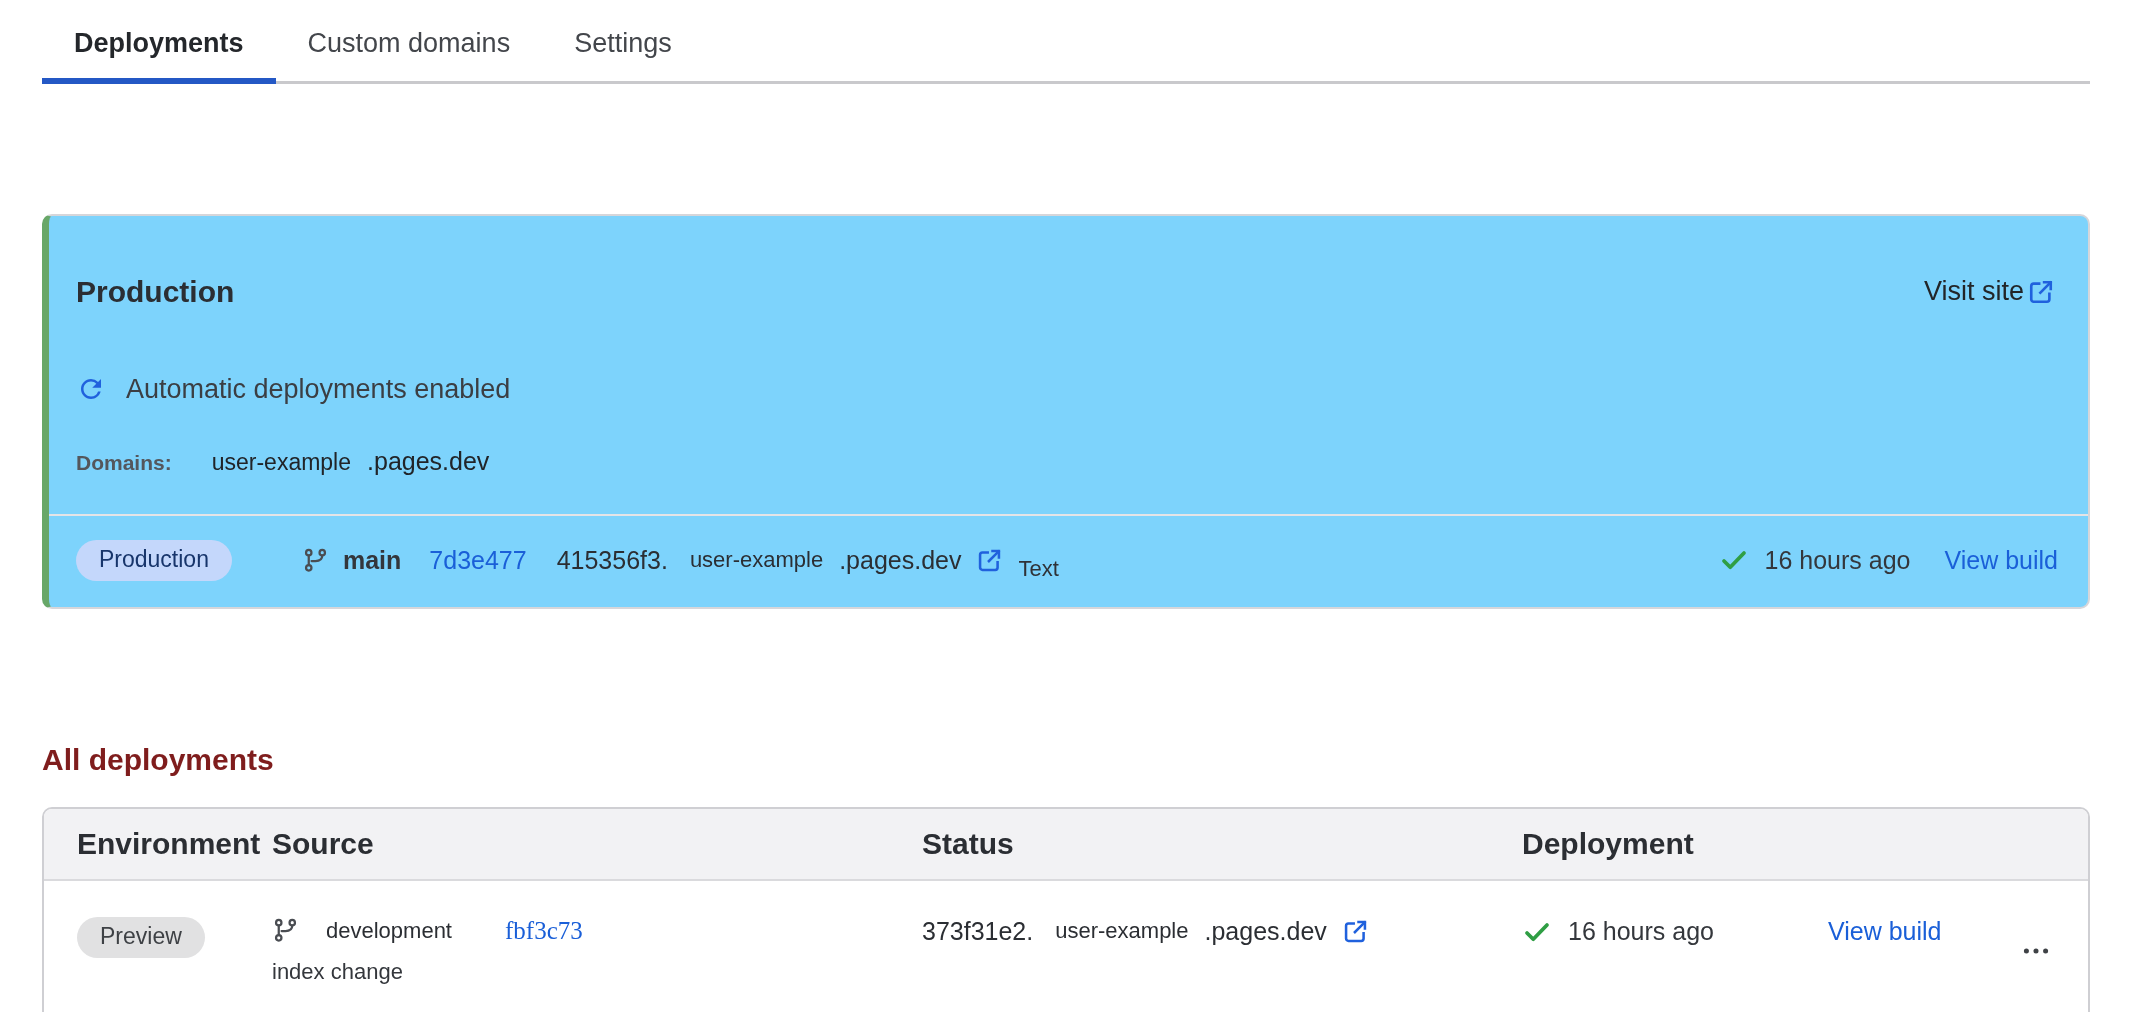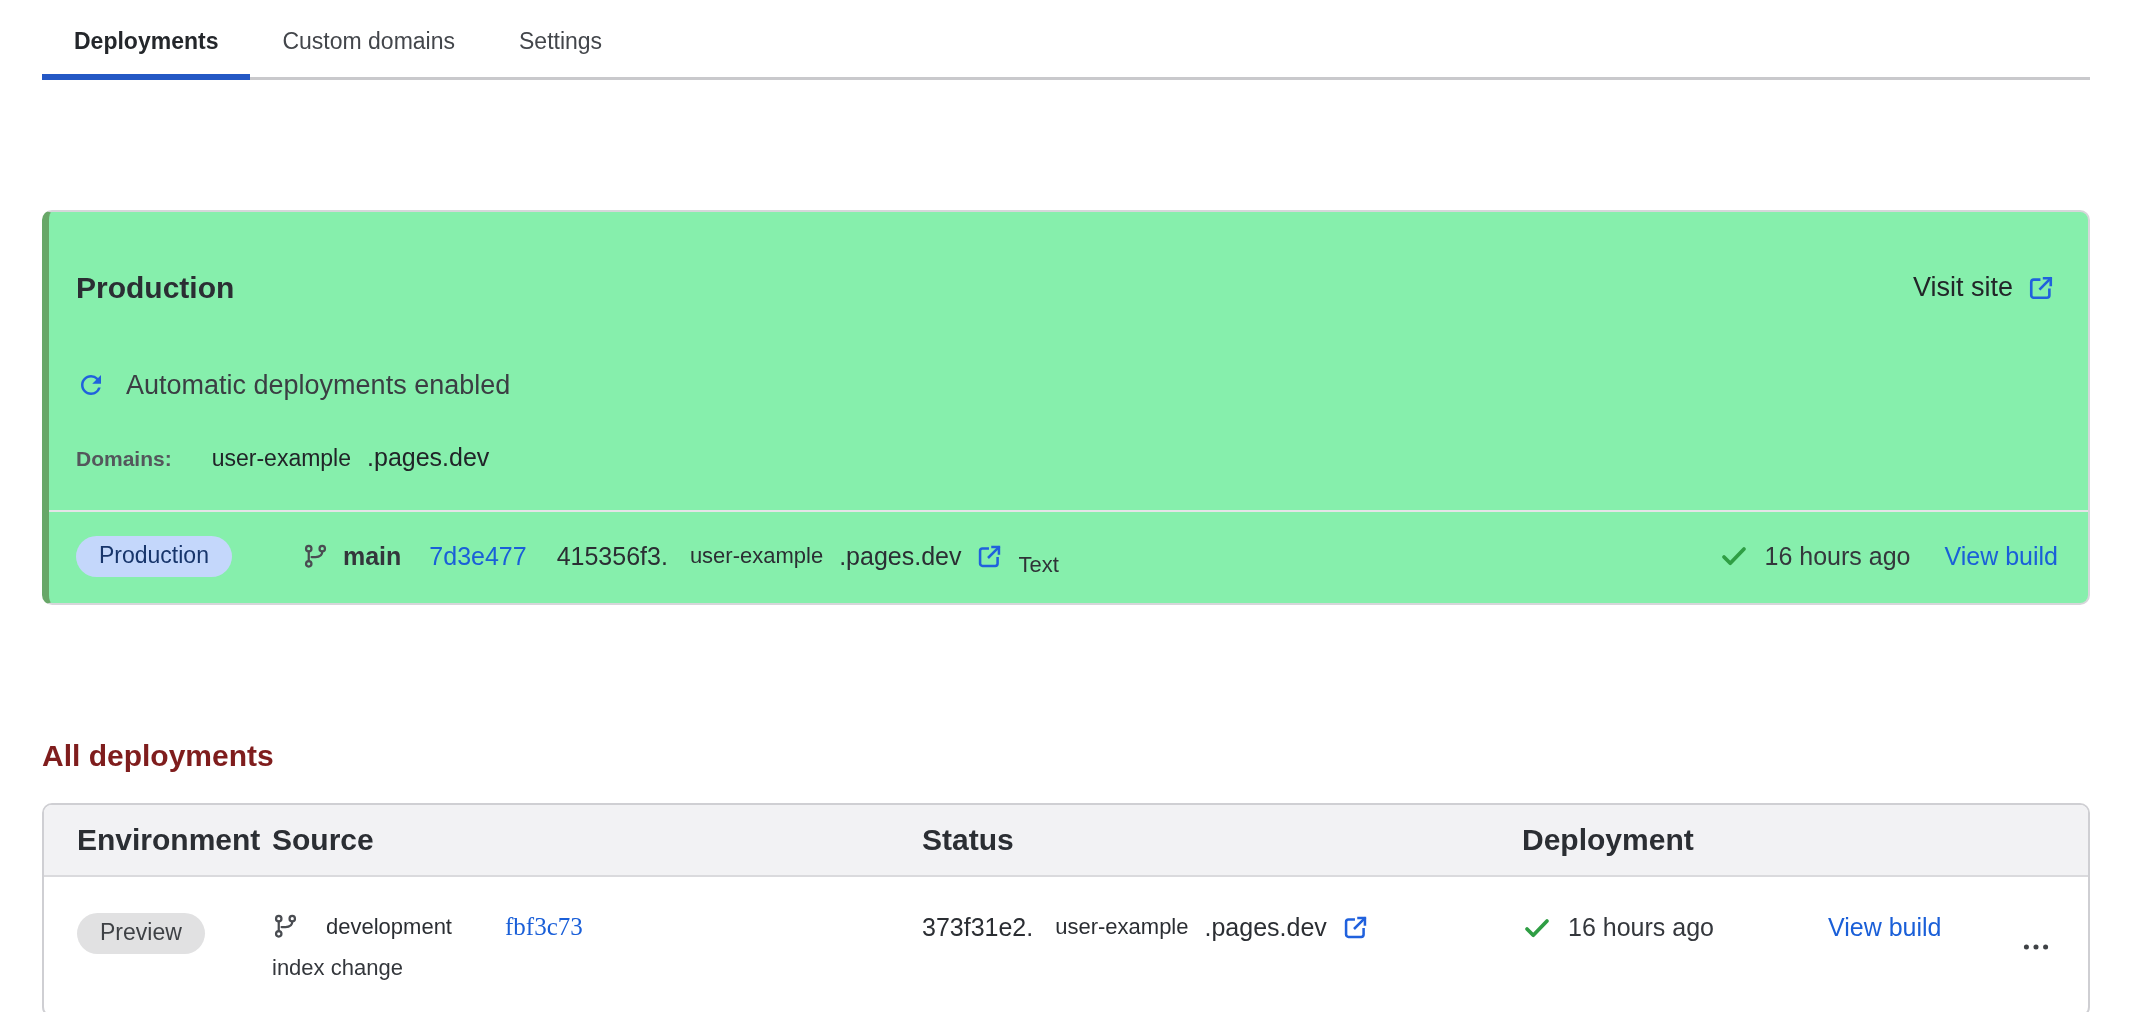--- a/index.html
+++ b/index.html
@@ -5,29 +5,29 @@
   html,body { margin:0; padding:0; }
   body {
     width:2132px; height:1012px; overflow:hidden;
     background:#ffffff; color:#34373c;
     font-family:"Liberation Sans", sans-serif;
   }
   svg { display:block; }
 
   
   .tabbar { display:flex; margin:0 42px; padding-top:28px; border-bottom:3px solid #c9c9cc; }
-  .tab { position:relative; padding:0 32px 22px; font-size:23px; color:#43464b; cursor:pointer; white-space:nowrap; }
+  .tab { position:relative; padding:0 32px 22px; font-size:27px; color:#43464b; cursor:pointer; white-space:nowrap; }
   .tab.active { color:#24272b; font-weight:700; }
   .tab.active::after { content:""; position:absolute; left:0; right:0; bottom:-3px; height:6px; background:#2458c5; }
 
   
-  .card { margin:130px 42px 0; border:2px solid #d6d6da; border-left:7px solid #68a768; border-radius:10px; background:#86efac; }
+  .card { margin:130px 42px 0; border:2px solid #d6d6da; border-left:7px solid #68a768; border-radius:10px; background:#7dd3fc; }
   .card-head { display:flex; justify-content:space-between; align-items:center; padding:34px 32px 0 27px; }
   .card-title { font-size:30px; font-weight:600; color:#2b2e33; }
-  .visit-site { display:flex; align-items:center; gap:13px; font-size:27px; color:#222528; cursor:pointer; text-decoration:none; }
+  .visit-site { display:flex; align-items:center; gap:2px; font-size:27px; color:#222528; cursor:pointer; text-decoration:none; }
   .icon-blue { color:#2061dd; }
   .auto-row { display:flex; align-items:center; gap:20px; margin-top:40px; padding:0 27px; font-size:27px; color:#3b3e43; }
   .domains-row { display:flex; align-items:baseline; margin-top:42px; padding:0 27px; }
   .domains-label { font-size:21px; font-weight:700; color:#54575c; }
   .domain-name { margin-left:40px; font-size:23px; color:#212428; }
   .domain-suffix { margin-left:16px; font-size:25px; color:#212428; }
   .card-divider { border:0; border-top:2px solid #e4e4e7; margin:38px 0 0; }
 
   .prod-row { display:flex; align-items:center; padding:24px 30px 26px 27px; font-size:25px; }
   .badge { display:inline-block; font-size:23px; line-height:1; padding:8px 23px 10px; border-radius:999px; white-space:nowrap; }

